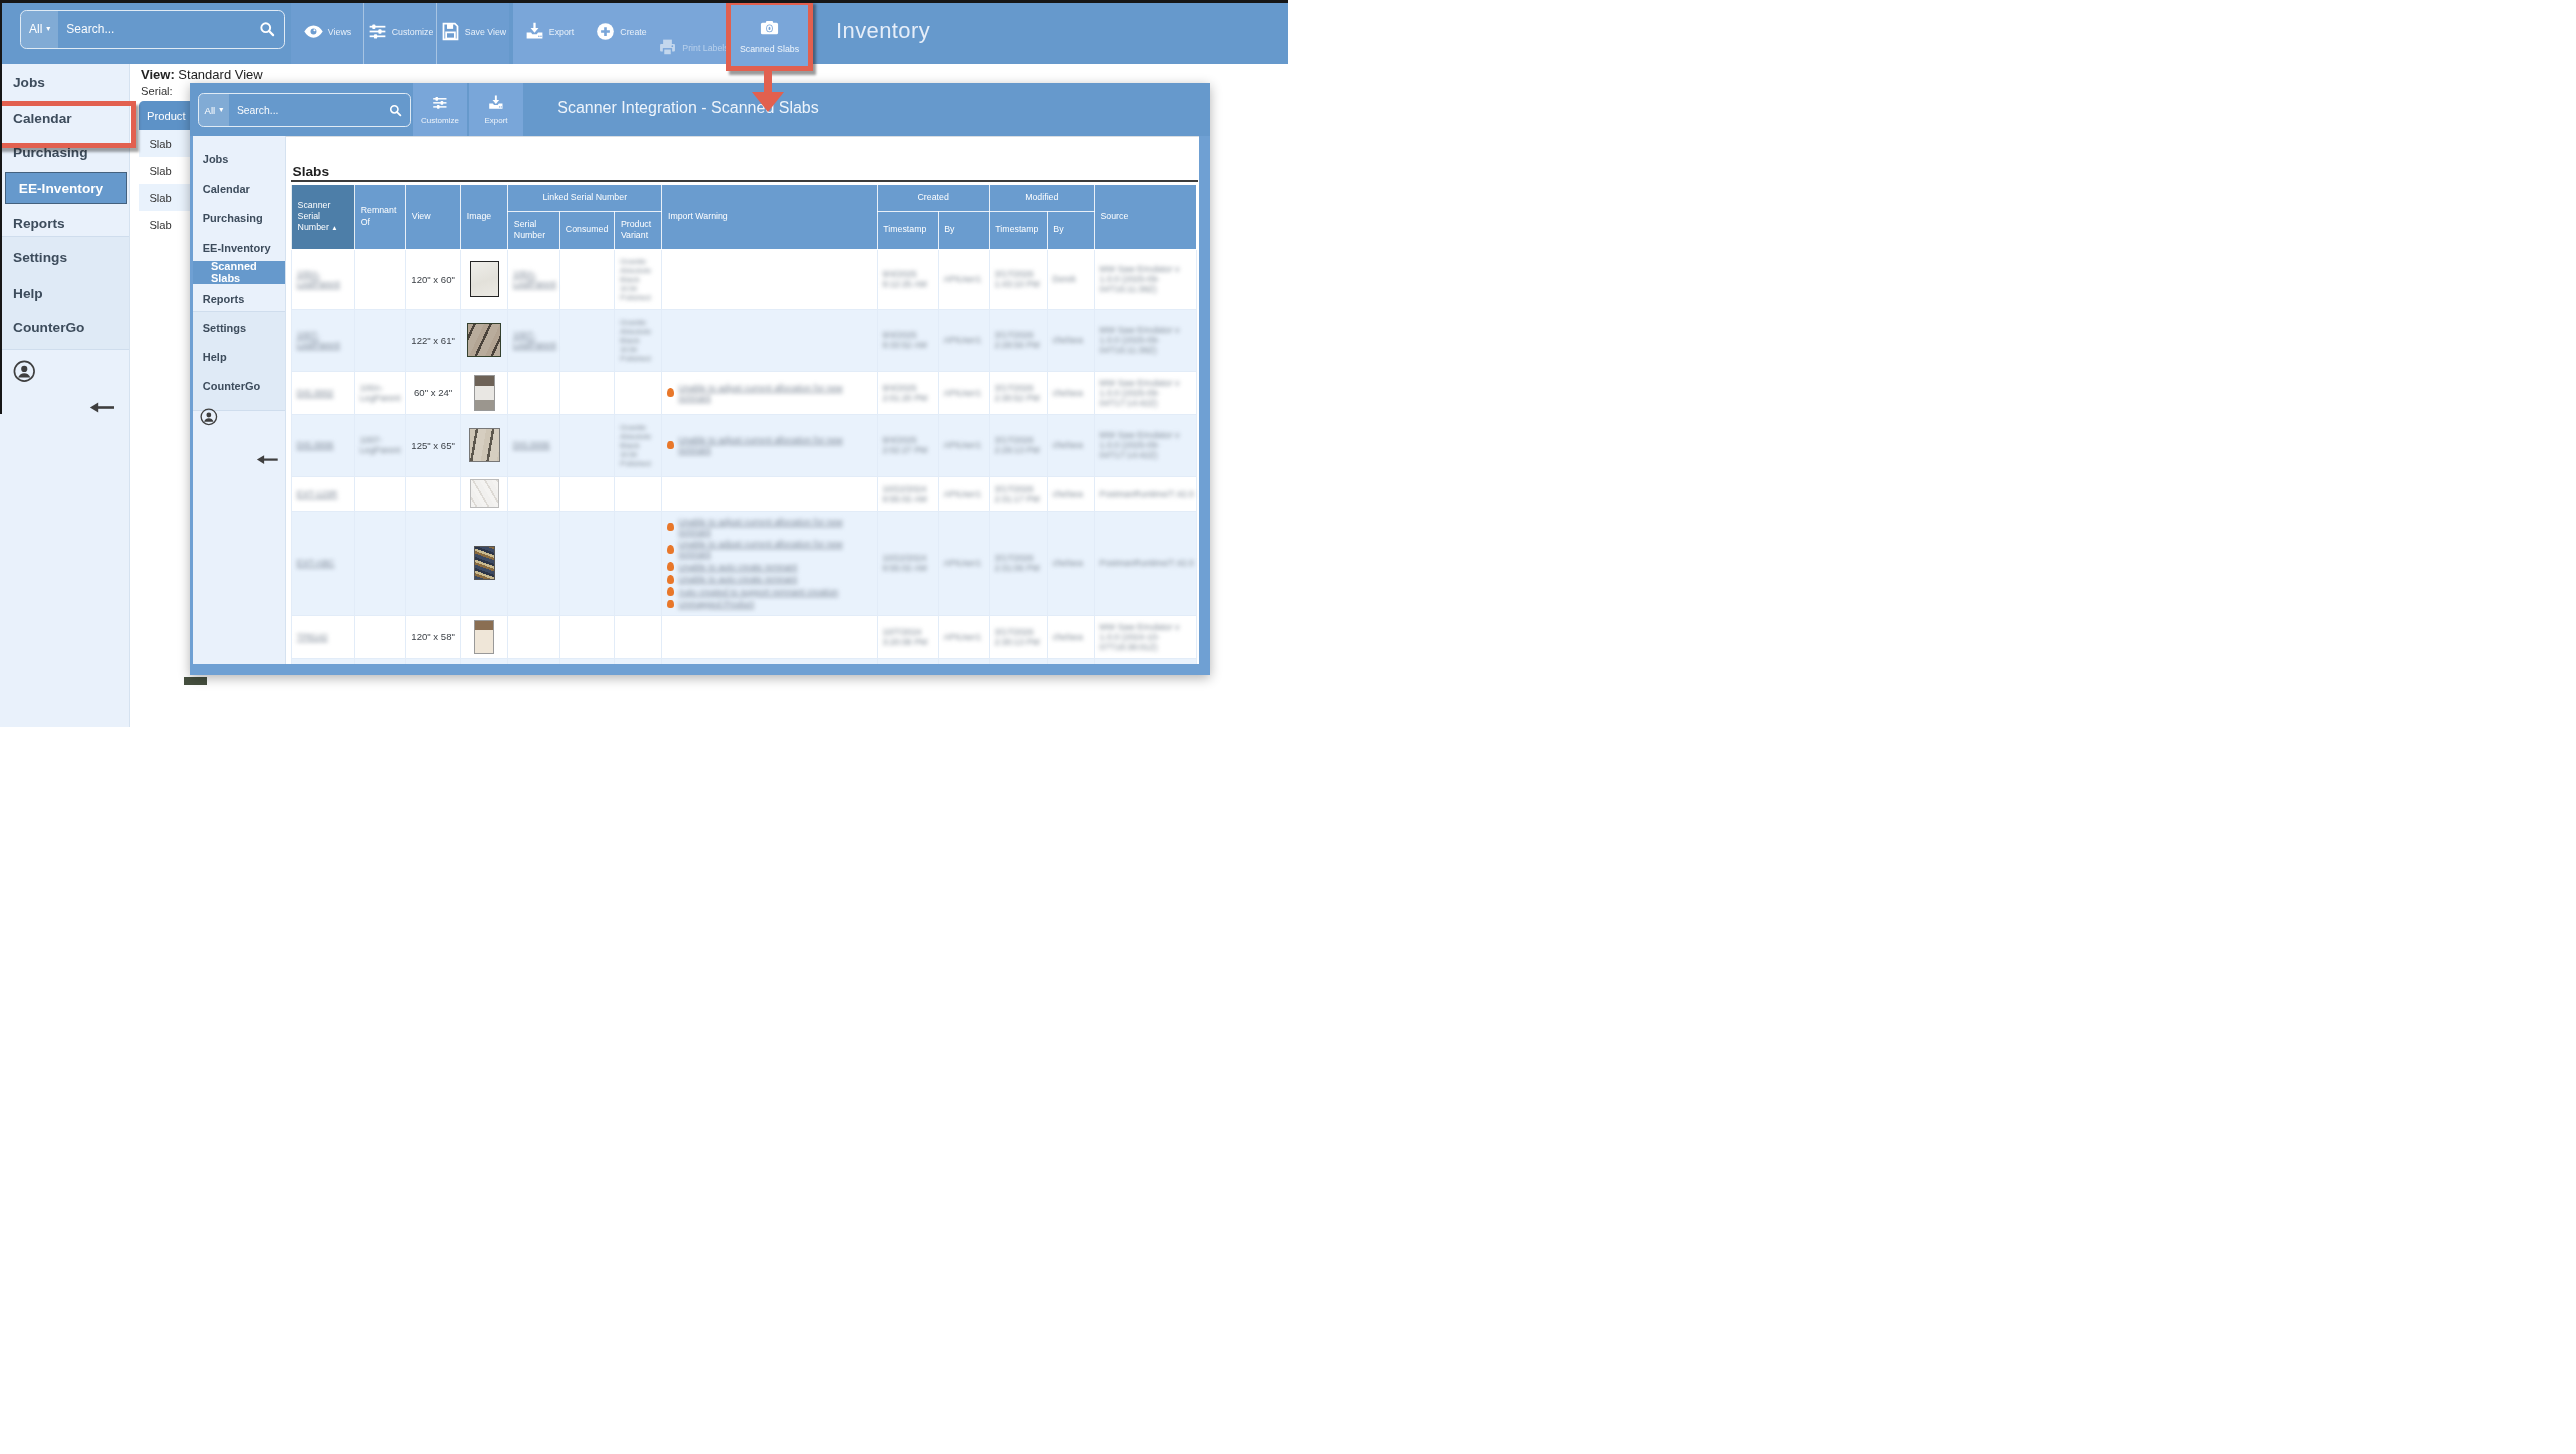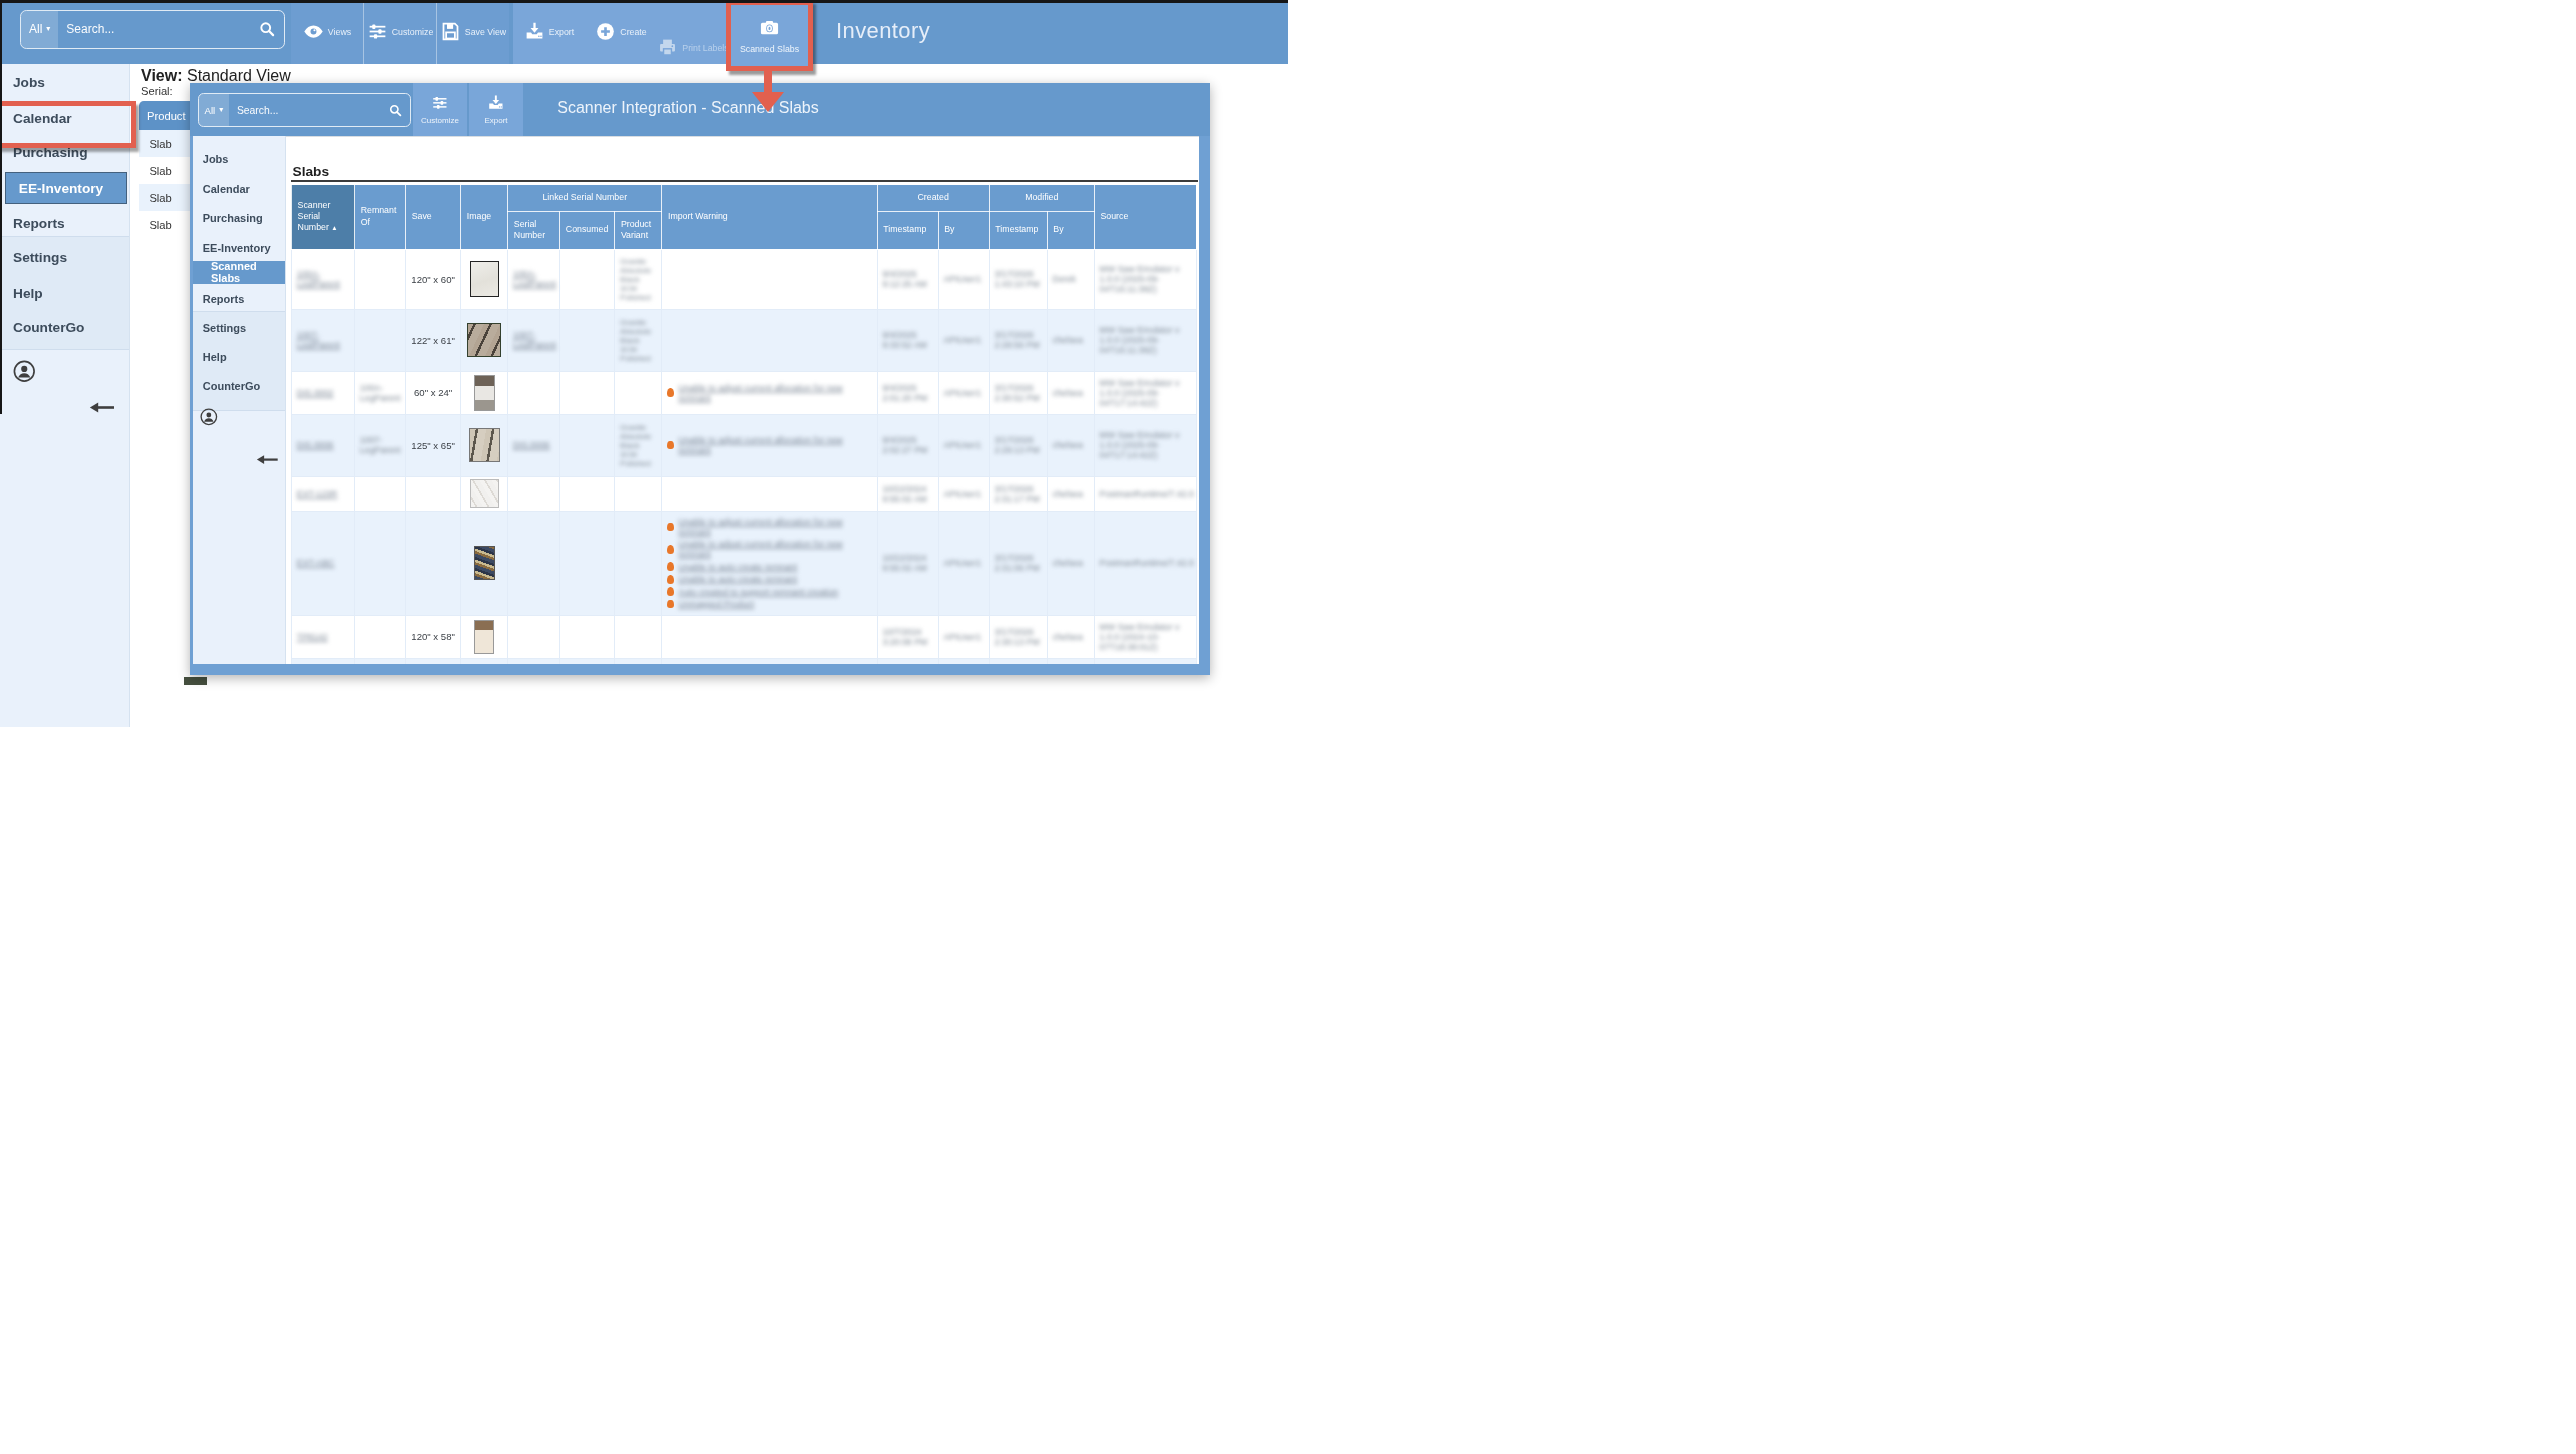--- a/index.html
+++ b/index.html
@@ -47,21 +47,21 @@
     border-top:0.8px solid #cfdded;border-bottom:0.8px solid #cfdded;}
   .side-item{position:absolute;left:0;width:100%;height:30.5px;display:flex;align-items:center;
     padding-left:13px;box-sizing:border-box;font-size:13.7px;font-weight:600;color:#3d4c5c;cursor:pointer;}
   .side-item.sel{background:#6699cc;color:#fff;width:122px;border:1.6px solid #44617e;box-sizing:border-box;height:32px;}
   #ee-box{position:absolute;left:-7.2px;top:101px;width:143px;height:47px;border:5.6px solid #e2604f;
     box-sizing:border-box;box-shadow:3.2px 4px 2.4px rgba(30,30,30,.4);z-index:4;pointer-events:none;}
   #side-person{position:absolute;left:13px;top:296px;width:22.5px;height:22.5px;cursor:pointer;}
   #side-arrow{position:absolute;left:84px;top:337px;width:34px;height:13px;cursor:pointer;}
 
   
-  #page-head{position:absolute;left:141px;top:67px;z-index:2;font-size:16px;color:#222;}
+  #page-head{position:absolute;left:141px;top:67px;z-index:2;font-size:13px;color:#222;}
   #page-head .lbl{font-weight:bold;}
   #product-label{position:absolute;left:141px;top:85px;font-size:11.2px;color:#333;z-index:2;}
   #product-table{position:absolute;left:139px;top:101px;width:98px;z-index:2;}
   #product-table .ph{height:29px;background:#5d92c7;color:#fff;font-size:11.2px;display:flex;align-items:center;
     padding-left:8px;border-top-left-radius:4.8px;}
   #product-table .pr{height:27px;display:flex;align-items:center;padding-left:10.4px;font-size:11.2px;color:#333;}
   #product-table .pr:nth-child(odd){background:#e9f2fc;}
   #bg-fragment{position:absolute;left:184px;top:677px;width:22.5px;height:8px;background:#46503f;z-index:2;}
 
   
@@ -388,21 +388,21 @@
               <col style="width:51px">
               <col style="width:58px">
               <col style="width:47px">
             <col style="width:102px">
           </colgroup>
           <thead>
             <tr>
               <th rowspan="2" class="sorted">
                 <span>Scanner Serial Number</span> <span class="sort-asc">▲</span></th>
               <th rowspan="2">Remnant Of</th>
-              <th rowspan="2">Save</th>
+              <th rowspan="2">View</th>
               <th rowspan="2">Image</th>
               <th colspan="3" class="center">Linked Serial Number</th>
               <th rowspan="2">Import Warning</th>
               <th colspan="2" class="center">Created</th>
               <th colspan="2" class="center">Modified</th>
               <th rowspan="2">Source</th>
             </tr>
             <tr>
               <th>Serial Number</th>
               <th>Consumed</th>

